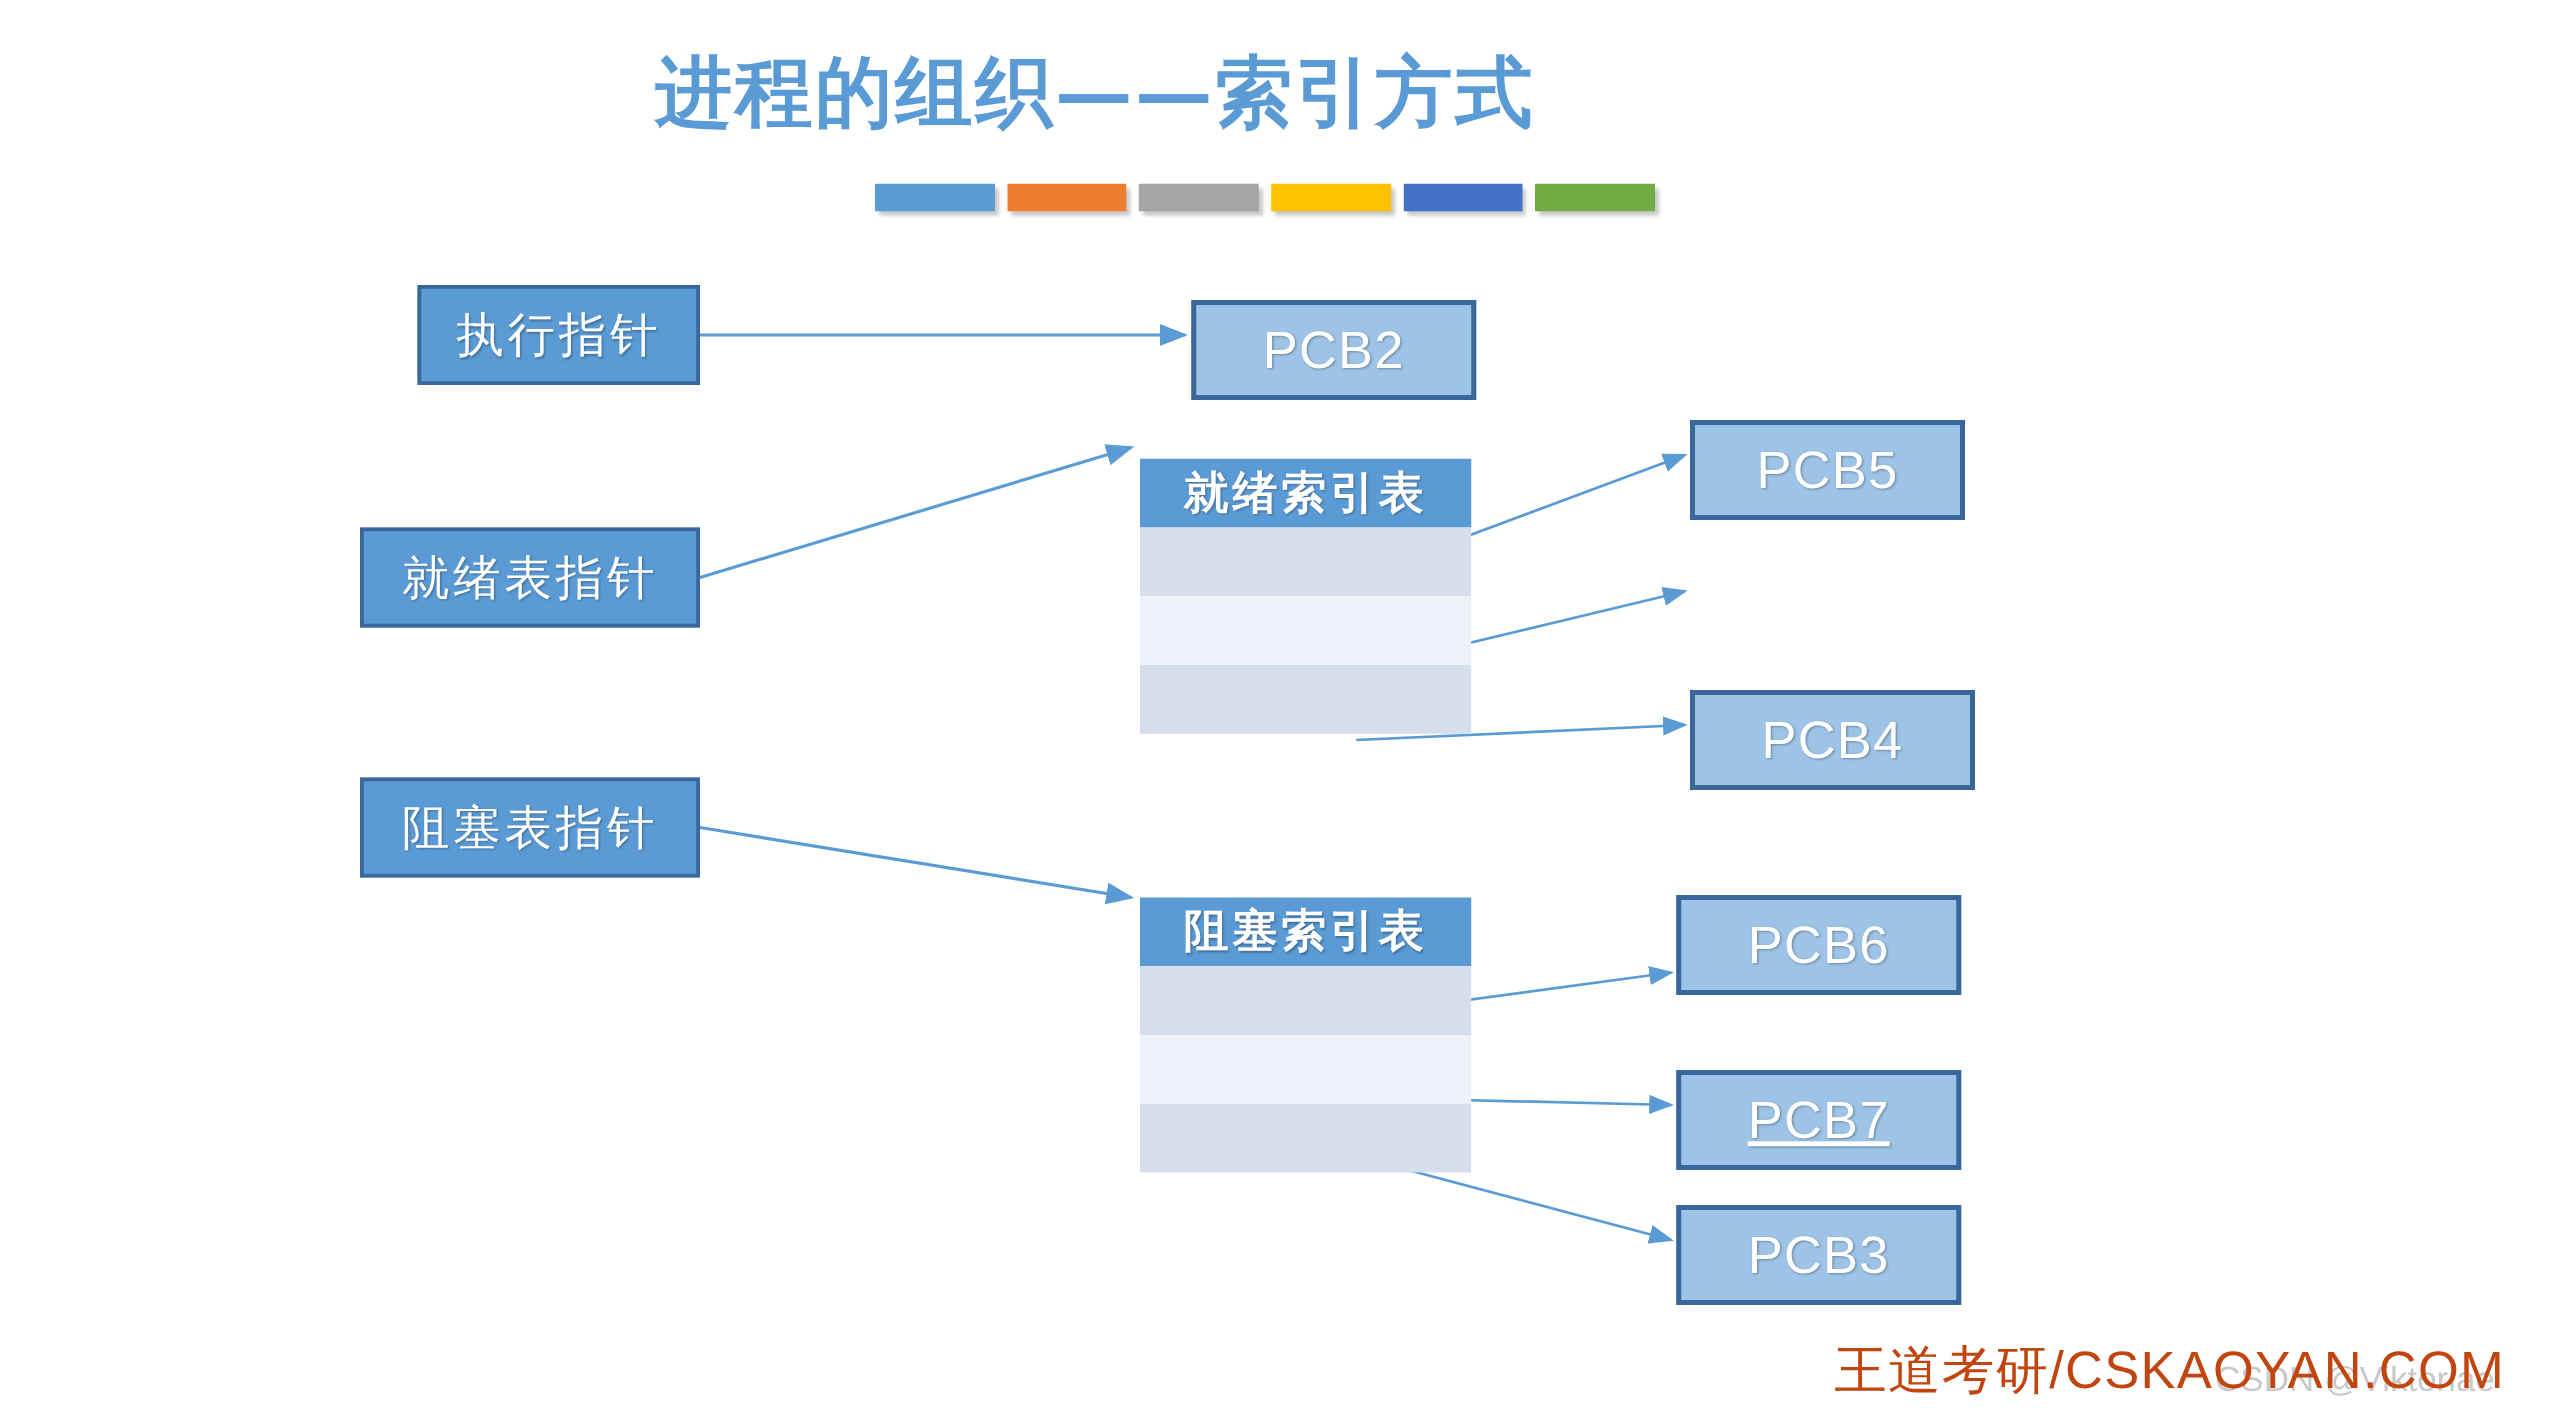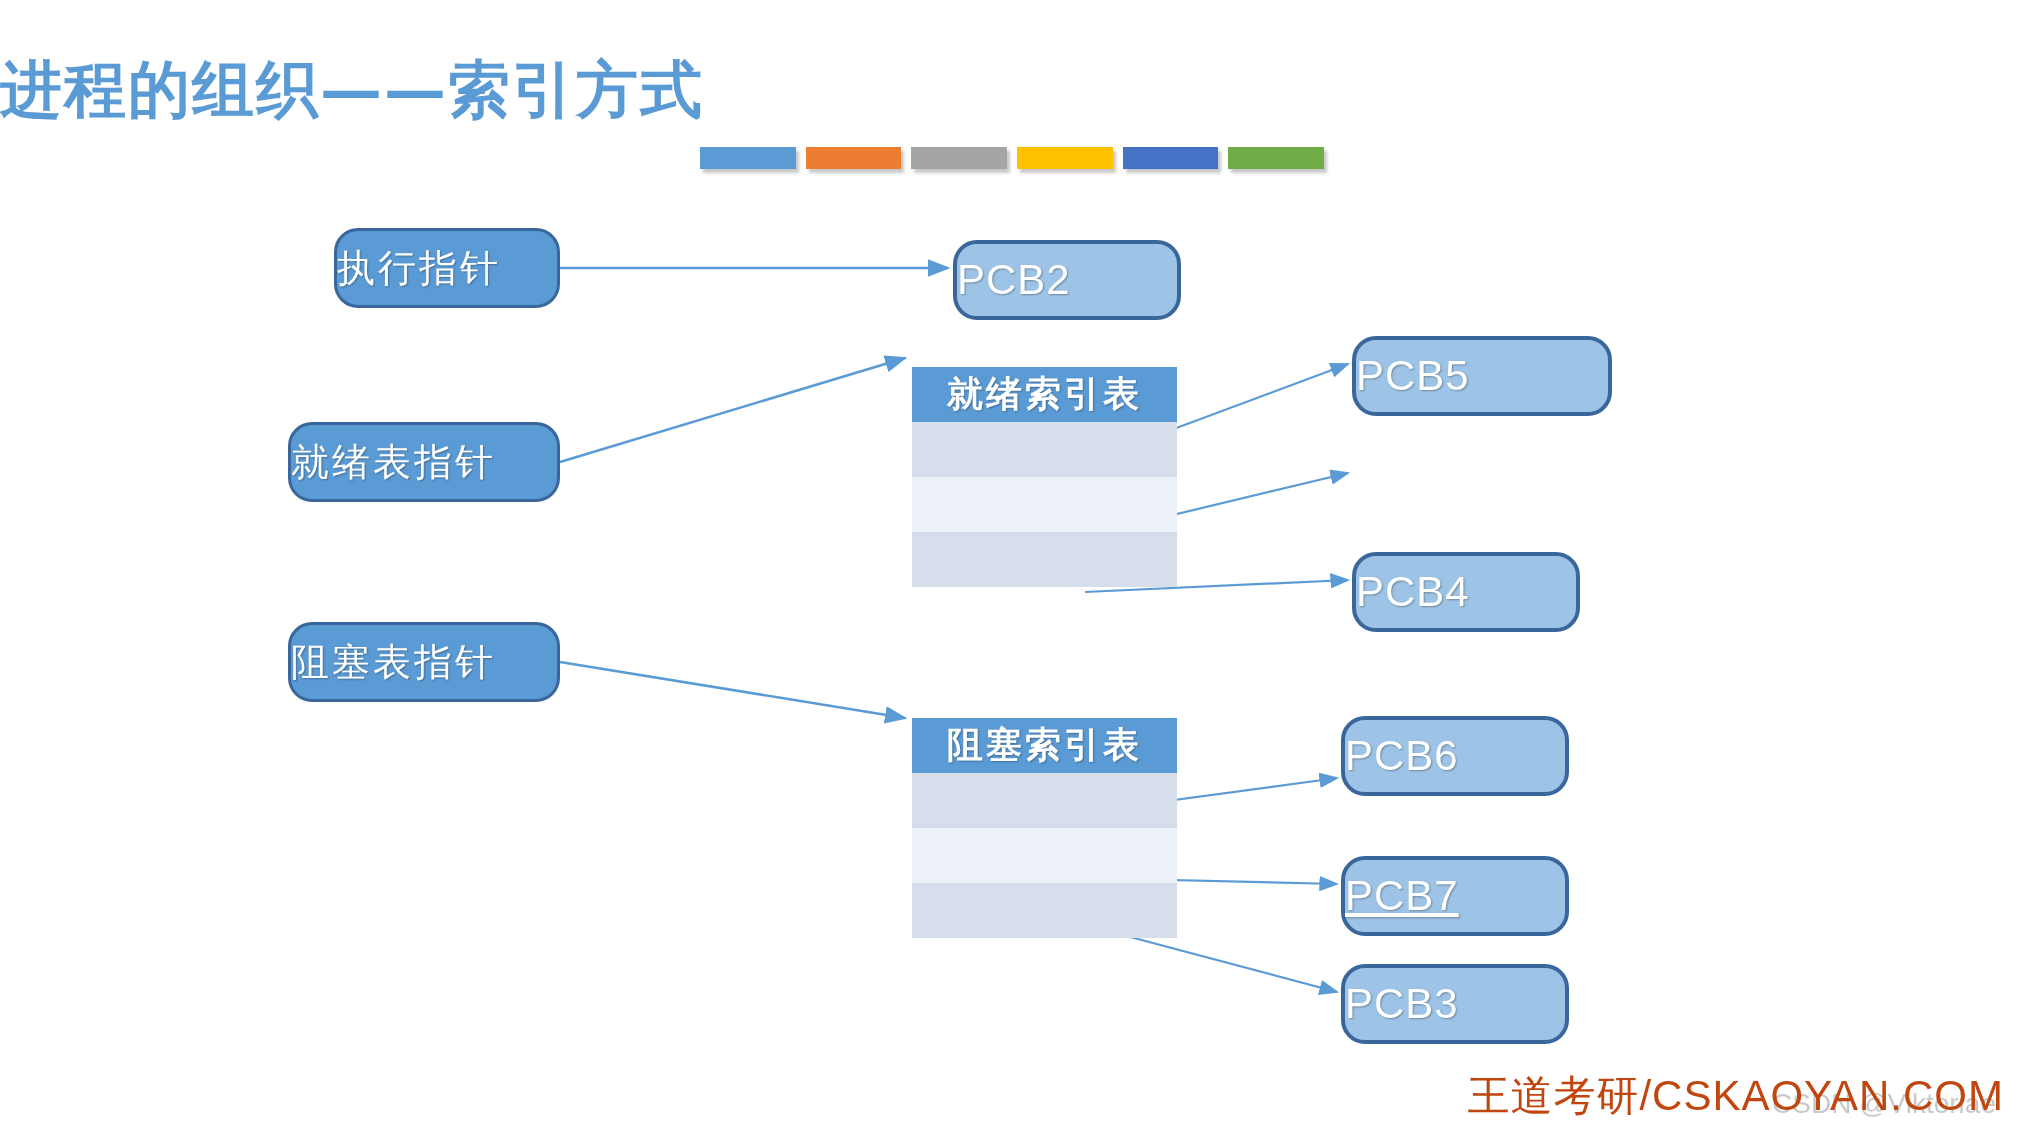--- a/index.html
+++ b/index.html
@@ -16,22 +16,23 @@
     width: 2044px;
     height: 1142px;
     background: #ffffff;
     overflow: hidden;
   }
 
   
   #title {
     position: absolute;
     left: 0;
-    top: 56px;
+    top: 40px;
     width: 1752px;
+    text-align: center;
     font-family: "DejaVu Serif", "Liberation Serif", serif;
     font-size: 62px;
     font-weight: 700;
     color: #5B9BD5;
     letter-spacing: 2px;
     line-height: 1.1;
     white-space: nowrap;
   }
 
   
@@ -49,24 +50,24 @@
     height: 22px;
     box-shadow: 3px 4px 3px rgba(0,0,0,0.22);
   }
 
   
   .box {
     position: absolute;
     box-sizing: border-box;
     display: flex;
     align-items: center;
+    justify-content: center;
     color: #ffffff;
     text-shadow: 1px 1px 2px rgba(0,0,0,0.30);
     user-select: none;
-    border-radius: 24px;
   }
 
   
   .ptr-box {
     background: #5B9BD5;
     border: 3px solid #3A679B;
     font-family: "DejaVu Serif", "Liberation Serif", serif;
     font-size: 38px;
     font-weight: 400;
     letter-spacing: 3px;
@@ -199,21 +200,21 @@
     <div class="tbl-row odd"></div>
   </div>
 
   <div class="index-table" style="left:912px; top:367px;">
     <div class="tbl-header">就绪索引表</div>
     <div class="tbl-row odd"></div>
     <div class="tbl-row even"></div>
     <div class="tbl-row odd"></div>
   </div>
 
-  <div class="box pcb-box" style="left:1352px; top:324px; width:260px; height:80px;">
+  <div class="box pcb-box" style="left:1352px; top:324px; width:220px; height:80px;">
     <span>PCB5</span>
   </div>
 
 
   <div class="box pcb-box" style="left:1352px; top:540px; width:228px; height:80px;">
     <span>PCB4</span>
   </div>
 
   <div class="box pcb-box" style="left:1341px; top:704px; width:228px; height:80px;">
     <span>PCB6</span>

